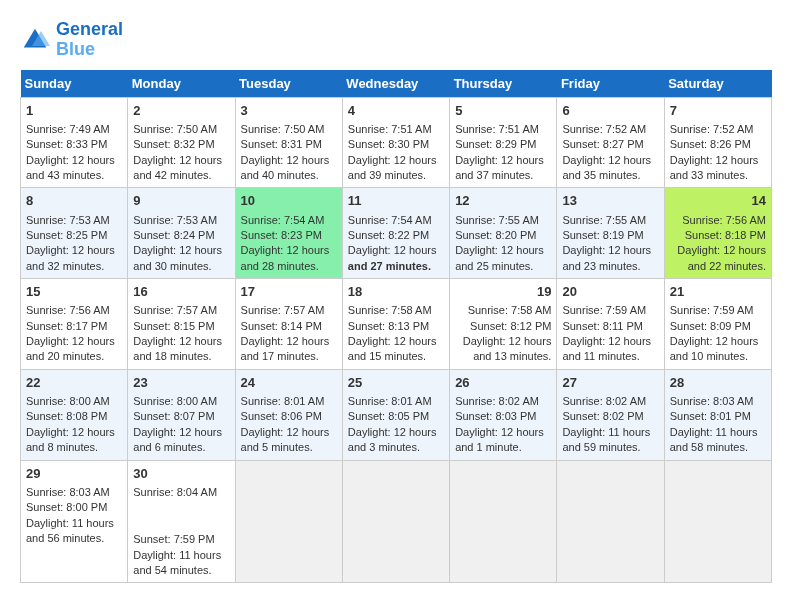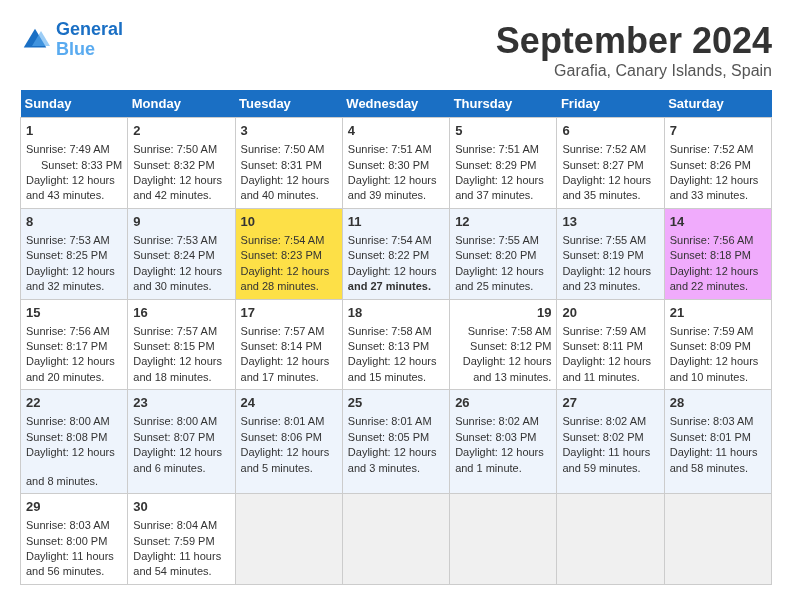--- a/index.html
+++ b/index.html
@@ -94,45 +94,41 @@
   <div class="logo">
     <svg class="logo-icon" viewBox="0 0 40 40">
       <rect x="0" y="0" width="40" height="40" fill="white"></rect>
       <polygon points="20,5 35,30 5,30" fill="#1a6fc4"></polygon>
       <polygon points="28,8 40,28 16,28" fill="#5aabf0" opacity="0.6"></polygon>
     </svg>
     <div class="logo-text">
       <span>General</span><br>
       <span style="color:#5aabf0">Blue</span>
     </div>
-  </div>
-  <div class="title-section">
-    <div class="calendar-title">September 2024</div>
-    <div class="calendar-subtitle">Garafia, Canary Islands, Spain</div>
   </div>
 </div>
 
 <table>
   <thead>
     <tr>
       <th>Sunday</th>
       <th>Monday</th>
       <th>Tuesday</th>
       <th>Wednesday</th>
       <th>Thursday</th>
       <th>Friday</th>
       <th>Saturday</th>
     </tr>
   </thead>
   <tbody id="calendar-body">
   <tr>
         <td style="background-color: rgb(255, 255, 255);">
           <span class="day-num">1</span>
           <span style="display: block;">Sunrise: 7:49 AM</span>
-          <span style="display: block; text-align: right;">Sunset: 8:33 PM</span>
+          <span style="display: block;">Sunset: 8:33 PM</span>
           <span style="display: block;">Daylight: 12 hours</span>
           <span style="display: block;">and 43 minutes.</span>
         </td>
         <td style="background-color: rgb(255, 255, 255);">
           <span class="day-num">2</span>
           <span style="display: block;">Sunrise: 7:50 AM</span>
           <span style="display: block;">Sunset: 8:32 PM</span>
           <span style="display: block;">Daylight: 12 hours</span>
           <span style="display: block;">and 42 minutes.</span>
         </td>
@@ -180,21 +176,21 @@
           <span style="display: block;">Daylight: 12 hours</span>
           <span style="display: block;">and 32 minutes.</span>
         </td>
         <td style="background-color: rgb(238, 244, 252);">
           <span class="day-num">9</span>
           <span style="display: block;">Sunrise: 7:53 AM</span>
           <span style="display: block;">Sunset: 8:24 PM</span>
           <span style="display: block;">Daylight: 12 hours</span>
           <span style="display: block;">and 30 minutes.</span>
         </td>
-        <td style="background-color: #fde047;">
+        <td style="background-color: #86efac;">
           <span class="day-num">10</span>
           <span style="display: block;">Sunrise: 7:54 AM</span>
           <span style="display: block;">Sunset: 8:23 PM</span>
           <span style="display: block;">Daylight: 12 hours</span>
           <span style="display: block;">and 28 minutes.</span>
         </td>
         <td style="background-color: rgb(238, 244, 252);">
           <span class="day-num">11</span>
           <span style="display: block;">Sunrise: 7:54 AM</span>
           <span style="display: block;">Sunset: 8:22 PM</span>
@@ -208,21 +204,21 @@
           <span style="display: block;">Daylight: 12 hours</span>
           <span style="display: block;">and 25 minutes.</span>
         </td>
         <td style="background-color: rgb(238, 244, 252);">
           <span class="day-num">13</span>
           <span style="display: block;">Sunrise: 7:55 AM</span>
           <span style="display: block;">Sunset: 8:19 PM</span>
           <span style="display: block;">Daylight: 12 hours</span>
           <span style="display: block;">and 23 minutes.</span>
         </td>
-        <td style="background-color: #f0abfc;">
+        <td style="background-color: #bef264; text-align: right;">
           <span class="day-num">14</span>
           <span style="display: block;">Sunrise: 7:56 AM</span>
           <span style="display: block;">Sunset: 8:18 PM</span>
           <span style="display: block;">Daylight: 12 hours</span>
           <span style="display: block;">and 22 minutes.</span>
         </td>
       </tr>
       <tr>
         <td style="background-color: rgb(255, 255, 255);">
           <span class="day-num">15</span>
@@ -273,21 +269,21 @@
           <span style="display: block;">Daylight: 12 hours</span>
           <span style="display: block;">and 10 minutes.</span>
         </td>
       </tr>
       <tr>
         <td style="background-color: rgb(238, 244, 252);">
           <span class="day-num">22</span>
           <span style="display: block;">Sunrise: 8:00 AM</span>
           <span style="display: block;">Sunset: 8:08 PM</span>
           <span style="display: block;">Daylight: 12 hours</span>
-          <span style="display: block; margin-top: 13px;">and 8 minutes.</span>
+          <span style="display: block;">and 8 minutes.</span>
         </td>
         <td style="background-color: rgb(238, 244, 252);">
           <span class="day-num">23</span>
           <span style="display: block;">Sunrise: 8:00 AM</span>
           <span style="display: block;">Sunset: 8:07 PM</span>
           <span style="display: block;">Daylight: 12 hours</span>
           <span style="display: block;">and 6 minutes.</span>
         </td>
         <td style="background-color: rgb(238, 244, 252);">
           <span class="day-num">24</span>
@@ -329,21 +325,21 @@
         <td style="background-color: rgb(255, 255, 255);">
           <span class="day-num">29</span>
           <span style="display: block;">Sunrise: 8:03 AM</span>
           <span style="display: block;">Sunset: 8:00 PM</span>
           <span style="display: block;">Daylight: 11 hours</span>
           <span style="display: block;">and 56 minutes.</span>
         </td>
         <td style="background-color: rgb(255, 255, 255);">
           <span class="day-num">30</span>
           <span style="display: block;">Sunrise: 8:04 AM</span>
-          <span style="display: block;">Sunset: 7:59 PM</span>
+          <span style="display: block; margin-top: 32px;">Sunset: 7:59 PM</span>
           <span style="display: block;">Daylight: 11 hours</span>
           <span style="display: block;">and 54 minutes.</span>
         </td>
         <td class="empty" style="background-color: rgb(240, 240, 240);"></td>
         <td class="empty" style="background-color: rgb(240, 240, 240);"></td>
         <td class="empty" style="background-color: rgb(240, 240, 240);"></td>
         <td class="empty" style="background-color: rgb(240, 240, 240);"></td>
         <td class="empty" style="background-color: rgb(240, 240, 240);"></td>
       </tr>
     </tbody>

